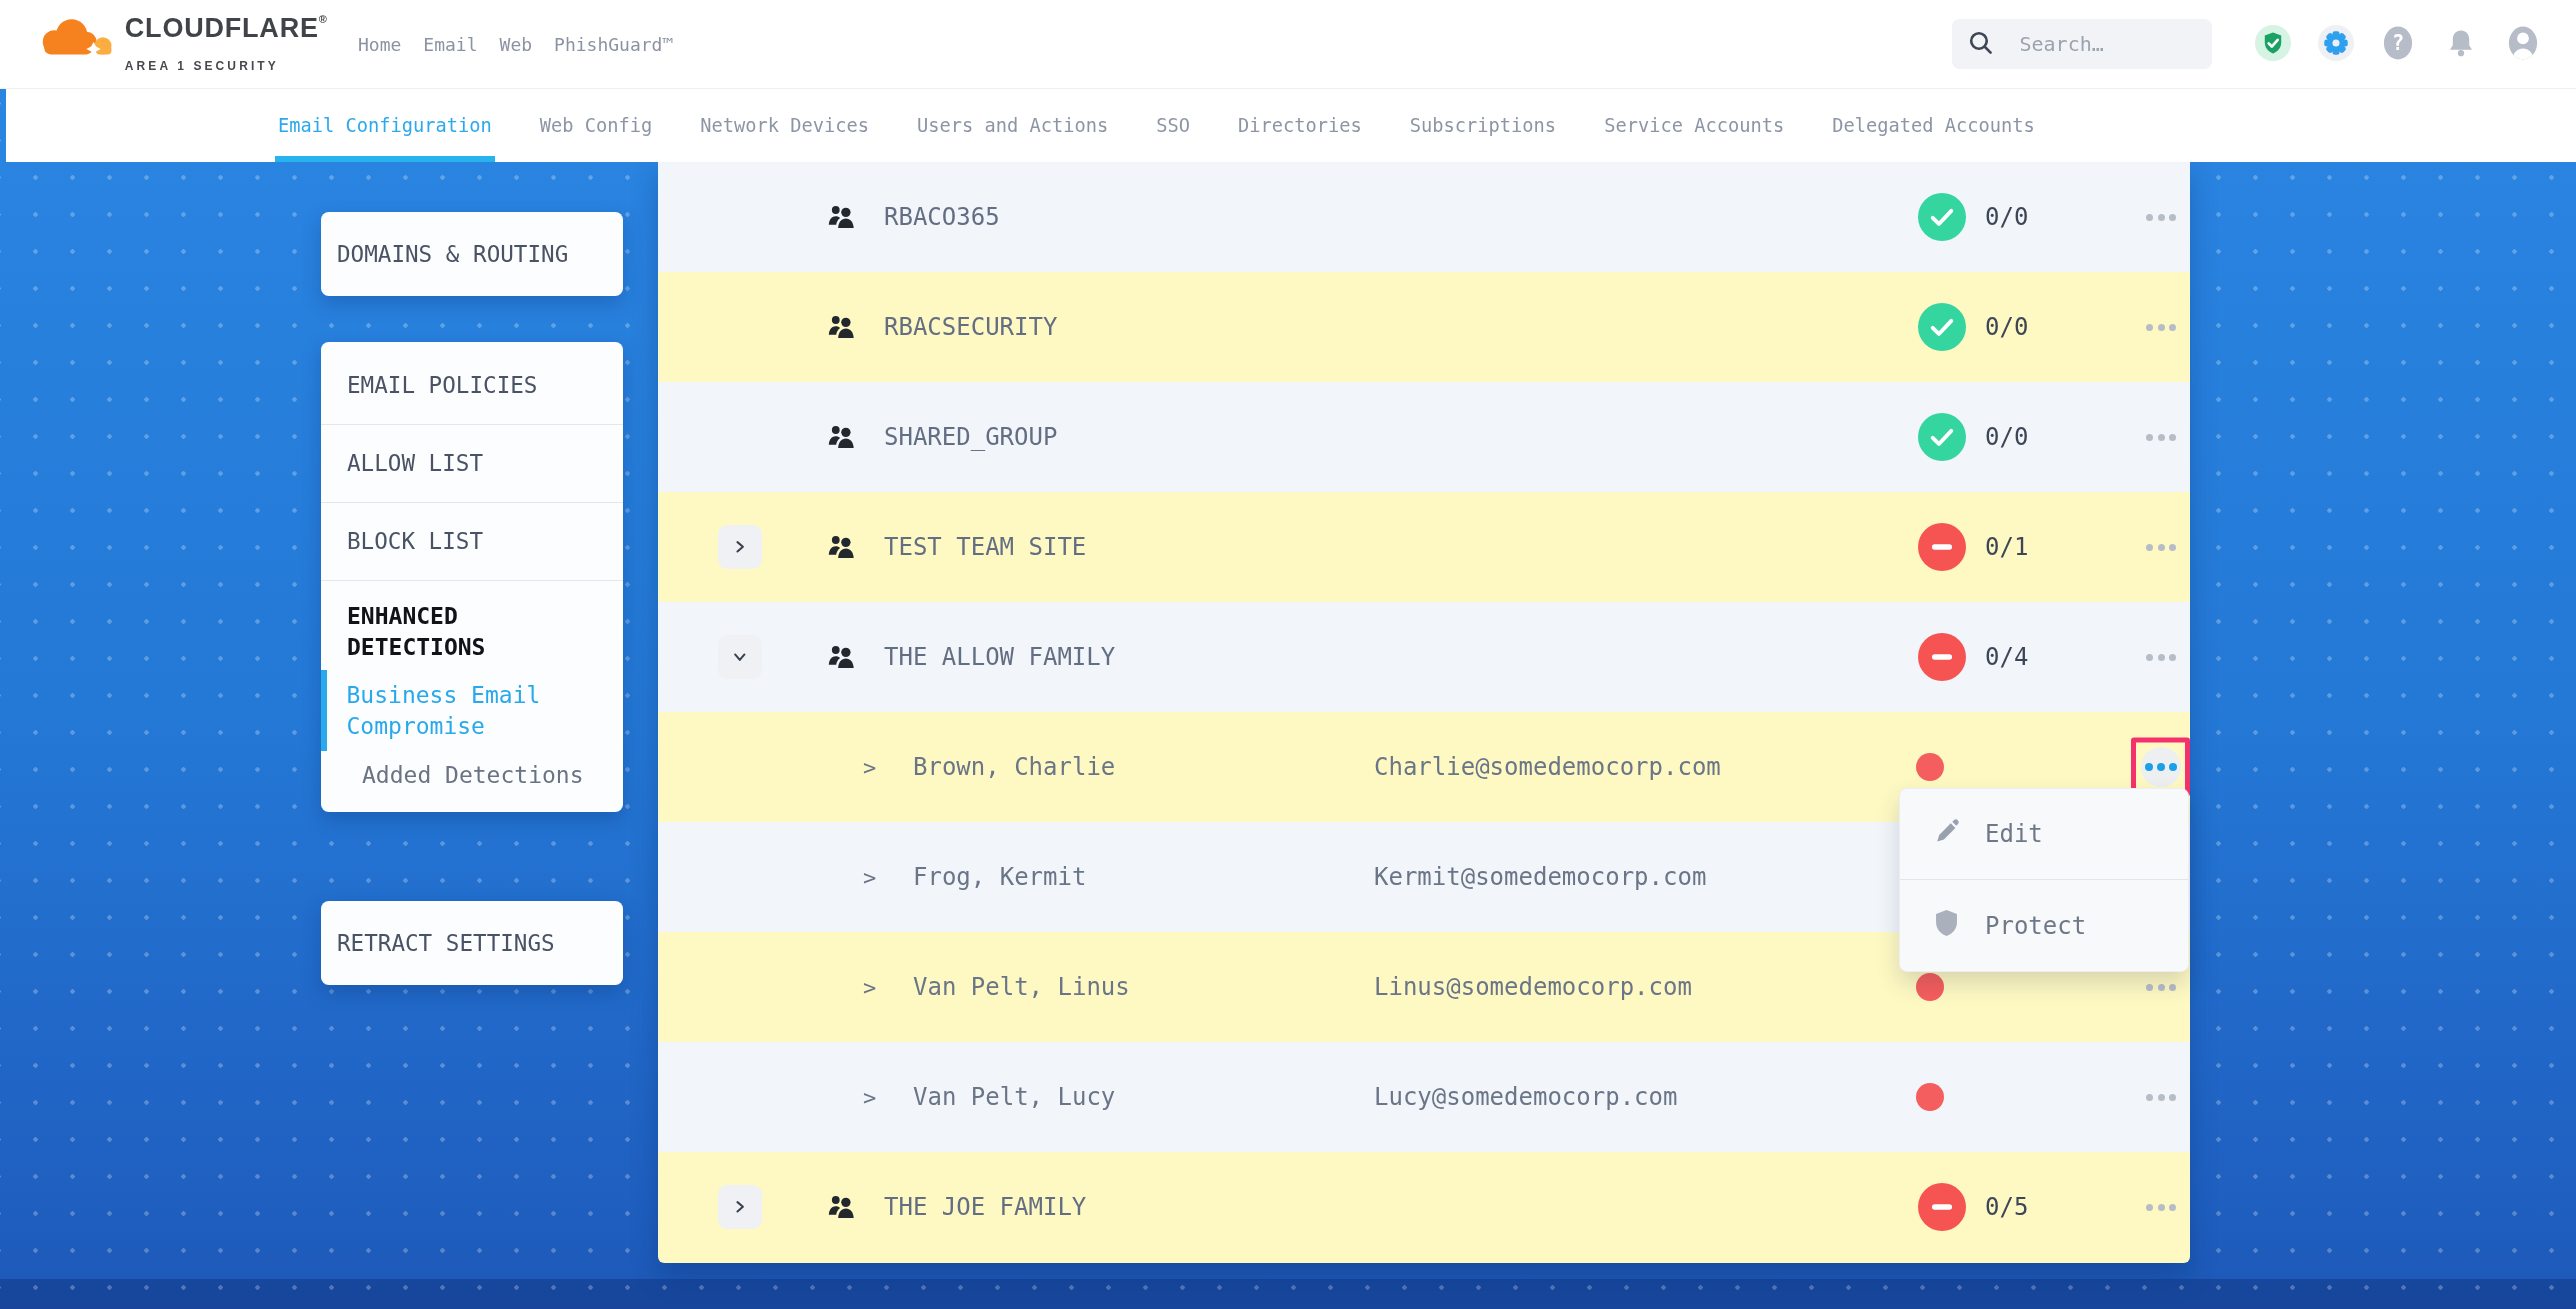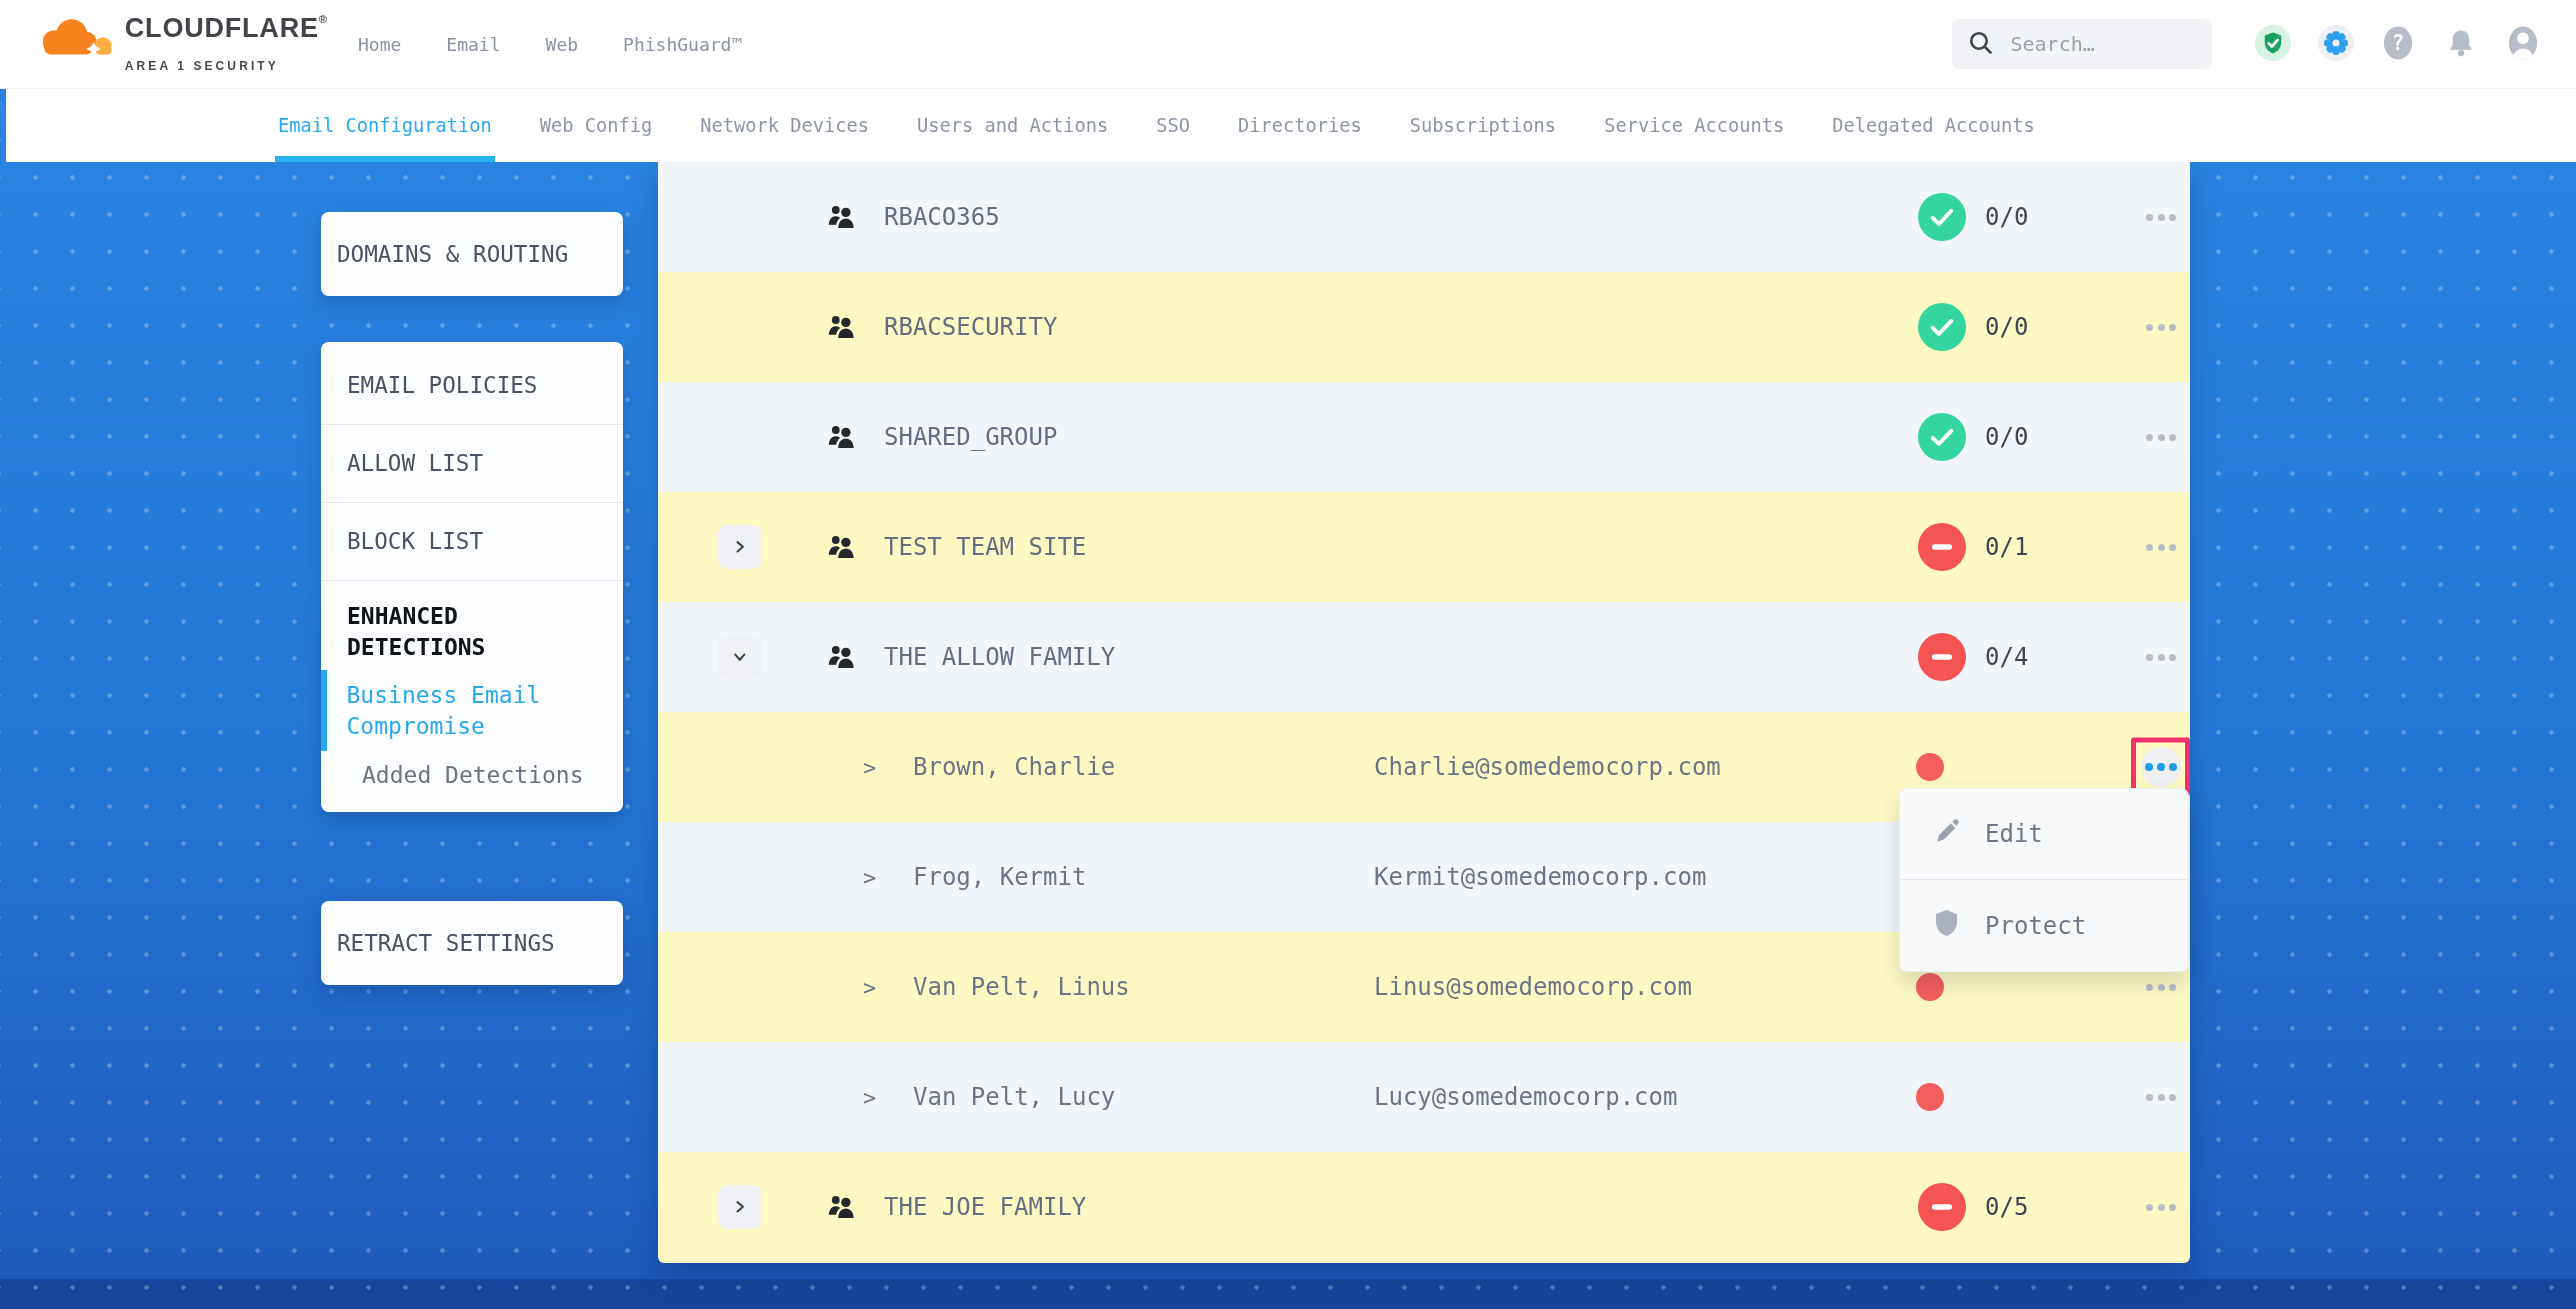--- a/index.html
+++ b/index.html
@@ -20,27 +20,27 @@
 
   
   .header { position:absolute; top:0; left:0; width:100%; height:89px; background:#fff;
     z-index:5; border-bottom:0.8px solid #eef0f2; }
   .logo { position:absolute; left:31px; top:12.5px; display:flex; align-items:flex-start; gap:7.8px; }
   .logo-text { display:flex; flex-direction:column; font-family:"Liberation Sans", sans-serif; color:#404449; }
   .brand-line { font-size:27px; font-weight:700; letter-spacing:0.8px; line-height:31px; display:flex; }
   .brand-reg { font-size:11px; line-height:11px; margin-top:1.6px; }
   .brand-sub { font-size:12px; font-weight:700; letter-spacing:3.1px; line-height:23px; margin-top:11px; color:#46494e; }
 
-  .topnav { position:absolute; left:358px; top:0; height:89px; display:flex; gap:45px;
+  .topnav { position:absolute; left:358px; top:0; height:89px; display:flex; gap:22px;
     align-items:center; font-size:18px; color:#8b93a3; }
   .topnav span { cursor:pointer; white-space:nowrap; }
 
   .search { position:absolute; left:1952px; top:18.7px; width:260px; height:50px;
     background:#f1f3f6; border-radius:7.8px; display:flex; align-items:center; padding-left:12.5px; }
-  .search input { background:transparent; border:none; outline:none; width:187px; margin-left:15px;
+  .search input { background:transparent; border:none; outline:none; width:187px; margin-left:24px;
     font-family:"DejaVu Sans Mono", monospace; font-size:20px; color:#7f1d1d; }
   .search input::placeholder { color:#9aa3b0; }
 
   .hicons { position:absolute; left:2255px; top:25px; display:flex; gap:26.5px; align-items:center; }
   .hicon { width:36px; height:36px; display:block; cursor:pointer; }
 
   
   .nav2 { position:absolute; top:89px; left:0; width:100%; height:73px; background:#fff; z-index:5;margin-left:6px; }
   .tabs { position:absolute; left:272px; top:0; height:73px; display:flex; gap:48px; align-items:center;
     font-size:18.7px; color:#8d95a5; }

